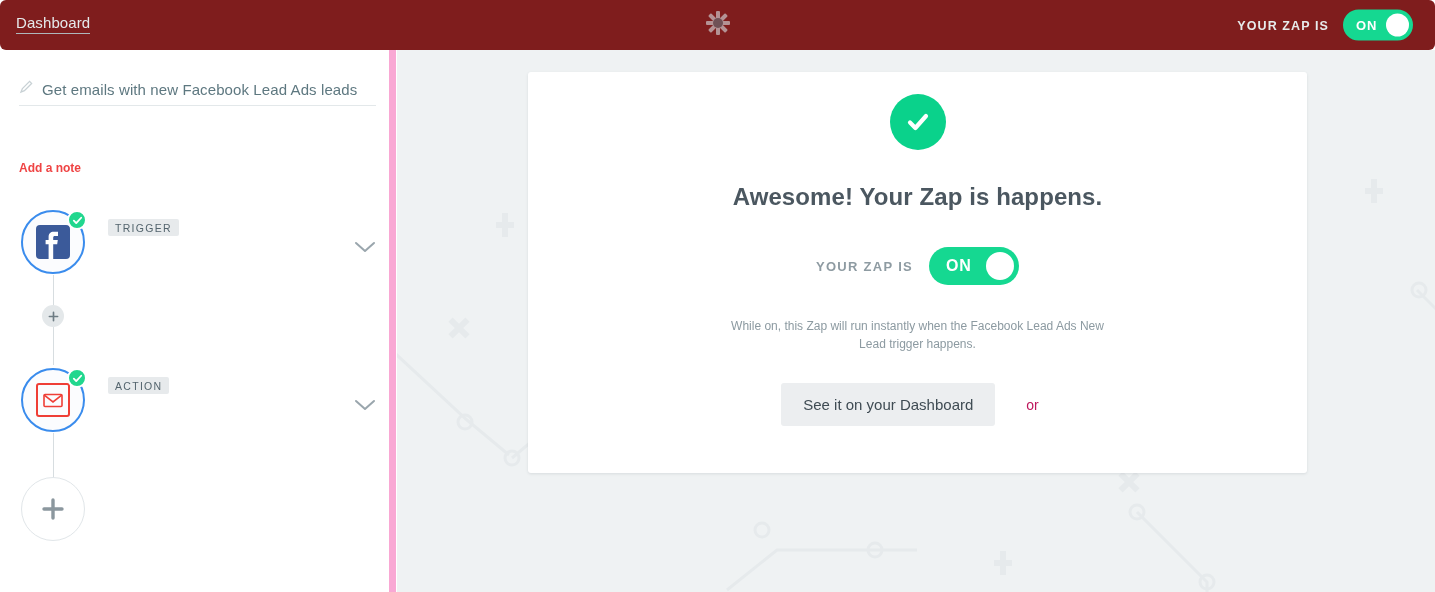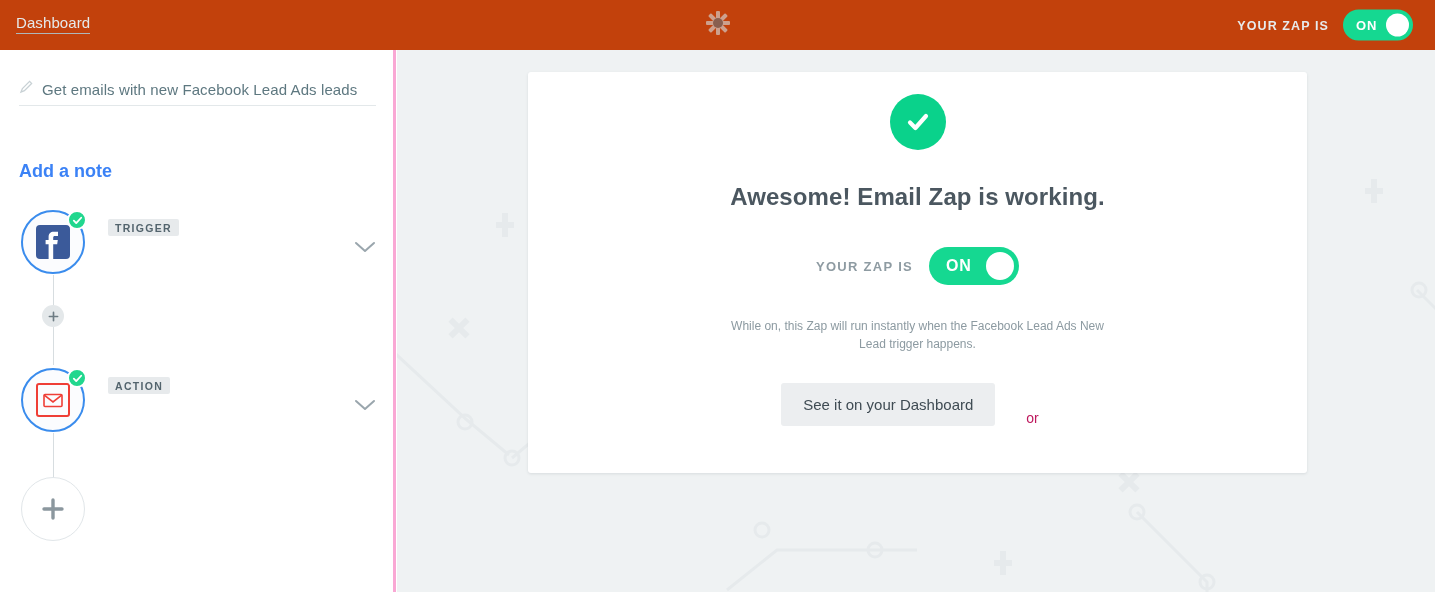--- a/index.html
+++ b/index.html
@@ -7,22 +7,22 @@
     width: 1435px; height: 592px;
     overflow: hidden;
     font-family: "Liberation Sans", sans-serif;
     background: #ffffff;
   }
 
   
   .topbar {
     position: absolute; left: 0; top: 0;
     width: 1435px; height: 50px;
-    background: #c2410c;
-    display: flex; align-items: center;
+    background: #7f1d1d;
+    display: flex; align-items: center; border-radius: 6px;
   }
   .topbar-left { position: absolute; left: 16px; top: 14px; }
   .dash-link {
     color: #e5e9ea; font-size: 15px; letter-spacing: .1px;
     text-decoration: none;
     border-bottom: 1px solid #aeb7bb;
     padding-bottom: 2px;
     cursor: pointer;
   }
   .logo-wrap {
@@ -61,37 +61,37 @@
     position: absolute;
   }
   .toggle.small .toggle-knob { width: 23px; height: 23px; right: 4px; }
   .toggle.big   .toggle-knob { width: 28px; height: 28px; right: 5px; }
 
   
   .sidebar {
     position: absolute; left: 0; top: 50px;
     width: 396px; height: 542px;
     background: #ffffff;
-    border-right: 3px solid #f9a8d4;
+    border-right: 7px solid #f9a8d4;
   }
   .zap-title-row {
     position: absolute; left: 19px; top: 30px;
     width: 357px;
     display: flex; align-items: center; gap: 9px;
     border-bottom: 1px solid #e3e8ea;
     padding-bottom: 7px;
   }
   .pencil-icon { flex: 0 0 auto; opacity: .75; }
   .zap-title {
     font-size: 15px; color: #5e7880; letter-spacing: .1px;
     white-space: nowrap; cursor: text;
   }
   .add-note {
     position: absolute; left: 19px; top: 111px;
-    font-size: 18px; color: #3b82f6; font-weight: bold;
+    font-size: 12px; color: #ef4444; font-weight: bold;
     cursor: pointer;
   }
 
   
   .steps { position: absolute; left: 0; top: 100px; width: 396px; }
   .step { position: absolute; left: 0; width: 396px; }
   .step-node {
     position: absolute; left: 21px;
     width: 64px; height: 64px;
     border-radius: 50%;
@@ -116,21 +116,21 @@
   .mail-icon {
     width: 34px; height: 34px;
     border: 2px solid #ef3e36;
     border-radius: 3px;
     display: flex; align-items: center; justify-content: center;
   }
   .step-body { position: absolute; left: 108px; top: 8px; width: 270px; }
   .step-kind {
     display: inline-block;
     background: #e7eaec; color: #53646d;
-    font-size: 10.5px; font-weight: bold; letter-spacing: 1.3px;
+    font-size: 10.5px; font-weight: normal; letter-spacing: 1.3px;
     padding: 3px 7px 2px 7px; border-radius: 2px;
   }
   .step-name {
     margin-top: 11px;
     font-size: 17.5px; font-weight: bold; color: #46525a;
     letter-spacing: .1px;
   }
   .step-chevron {
     position: absolute; right: 20px; top: 30px;
     cursor: pointer;
@@ -192,21 +192,21 @@
     font-size: 13px; font-weight: bold; color: #8e9ba2;
     letter-spacing: 1.3px;
   }
   .card-sub {
     margin-top: 32px;
     width: 400px; text-align: center;
     font-size: 12px; color: #8c9aa1; line-height: 1.52;
   }
   .card-actions {
     margin-top: 30px;
-    display: flex; align-items: flex-end; gap: 16px;
+    display: flex; align-items: center; gap: 16px;
   }
   .btn {
     border: none; cursor: pointer;
     font-family: "Liberation Sans", sans-serif;
     border-radius: 3px;
   }
   .btn-secondary {
     background: #eceef0; color: #3f4b53;
     font-size: 15px;
     padding: 13px 22px;
@@ -364,21 +364,21 @@
   </svg>
 
   <div class="card">
 
     <div class="big-check">
       <svg width="30" height="30" viewBox="0 0 30 30">
         <path d="M7 15.6 L12.4 21 L23 9" fill="none" stroke="#ffffff" stroke-width="4.2" stroke-linecap="round" stroke-linejoin="round"></path>
       </svg>
     </div>
 
-    <div class="card-head">Awesome! Email Zap is working.</div>
+    <div class="card-head">Awesome! Your Zap is happens.</div>
 
     <div class="toggle-row">
       <span class="toggle-row-label">YOUR ZAP IS</span>
       <div class="toggle big">
         <span class="toggle-label">ON</span>
         <span class="toggle-knob"></span>
       </div>
     </div>
 
     <div class="card-sub">While on, this Zap will run instantly when the Facebook Lead Ads New Lead trigger happens.</div>

